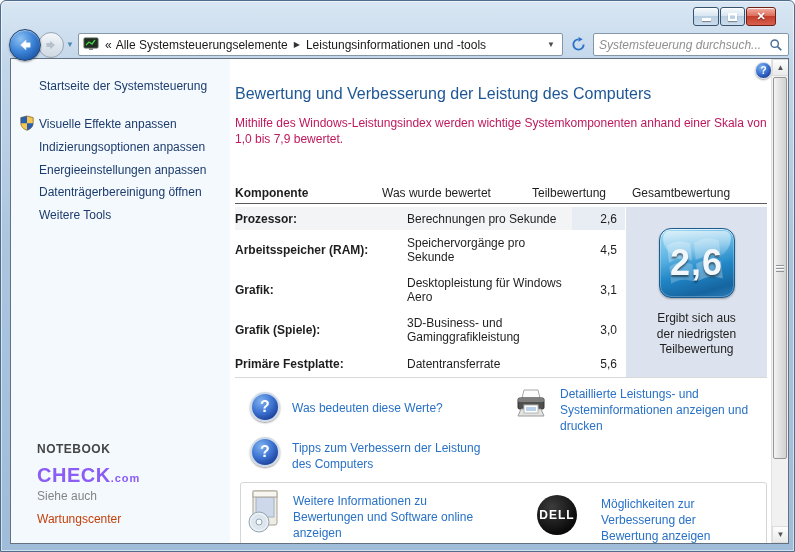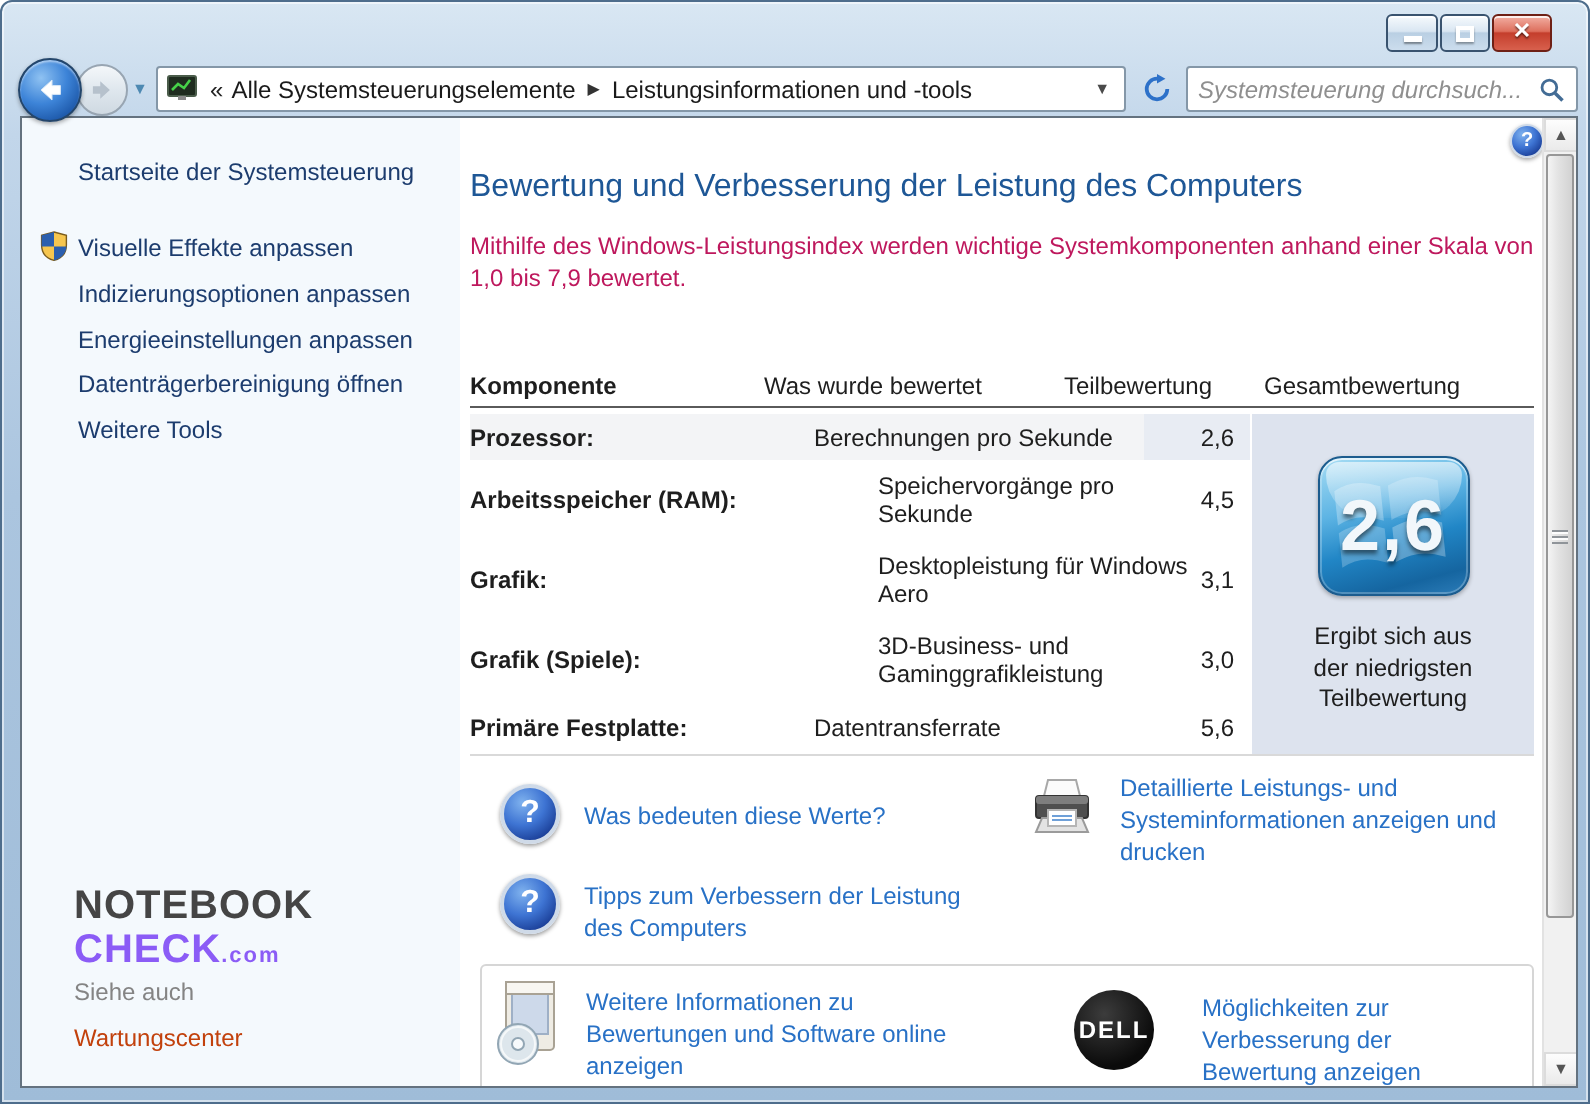--- a/index.html
+++ b/index.html
@@ -52,21 +52,21 @@
   .search-input::placeholder { font-style:italic; color:#8f8f8f; }
 
   
   .client { position:absolute; left:9px; top:57px; width:779px; height:486px; background:#fff;
     border:1px solid #64727f; overflow:hidden; }
 
   .sidebar { position:absolute; left:0; top:0; width:219px; height:100%; background:#f4f9fd; }
   .s-link { position:absolute; left:28px; color:#1c3c6e; white-space:nowrap; cursor:default; }
   .shield { position:absolute; left:8px; top:56px; width:16px; height:16px; }
   .nbc { position:absolute; left:26px; color:#454545; font-weight:bold; letter-spacing:.5px; line-height:1; }
-  .nbc1 { top:384px; font-size:20px; }
+  .nbc1 { top:384px; font-size:12px; }
   .nbc2 { top:406px; font-size:20px; color:#8b5cf6; }
   .nbc-suffix { font-size:11px; letter-spacing:1px; }
   .see-also { position:absolute; left:26px; top:430px; color:#848484; }
   .wartung { position:absolute; left:26px; top:453px; color:#c2410c; }
 
   
   .help-circle { position:absolute; border-radius:50%;
     background:radial-gradient(circle at 35% 28%, #7fb2ee 0%, #3e74d3 45%, #1d429b 78%, #153064 100%);
     border:2px solid #cfdae8; box-shadow:0 1px 2px rgba(0,0,0,.35);
     color:#fff; font-weight:bold; display:flex; align-items:center; justify-content:center; }
@@ -77,21 +77,21 @@
 
   .th { position:absolute; top:127px; color:#1e1e1e; }
   .th1 { left:224px; font-weight:bold; }
   .th2 { left:371px; }
   .th3 { left:480px; width:115px; text-align:right; }
   .th4 { left:621px; }
   .th-line { position:absolute; left:224px; top:144px; width:532px; height:1px; background:#5a5a5a; }
 
   .rows { position:absolute; left:224px; top:148px; width:390px; }
   .trow { position:relative; display:flex; align-items:center; }
-  .trow.h23 { height:23px; } .trow.h40 { height:40px;gap:32px; } .trow.h27 { height:27px; }
+  .trow.h23 { height:23px; } .trow.h40 { height:40px; } .trow.h27 { height:27px; }
   .trow.shade { background:#f3f4f6; }
   .c-comp { width:172px; font-weight:bold; color:#1e1e1e; }
   .c-assessed { width:155px; line-height:14px; color:#1e1e1e; }
   .c-score { position:absolute; right:0; top:0; bottom:0; width:53px; display:flex; align-items:center;
     justify-content:flex-end; padding-right:8px; color:#1e1e1e; }
   .trow.shade .c-score { background:#e8ecf3; }
 
   .panel { position:absolute; left:615px; top:148px; width:141px; height:170px; background:#dde3ee; }
   .score-box { position:relative; width:76px; height:70px; margin:21px auto 0; border-radius:12px;
     background:linear-gradient(165deg,#a7ddf4 0%,#5db4e4 35%,#2186c6 60%,#1565a0 85%,#2c7cb8 100%);

